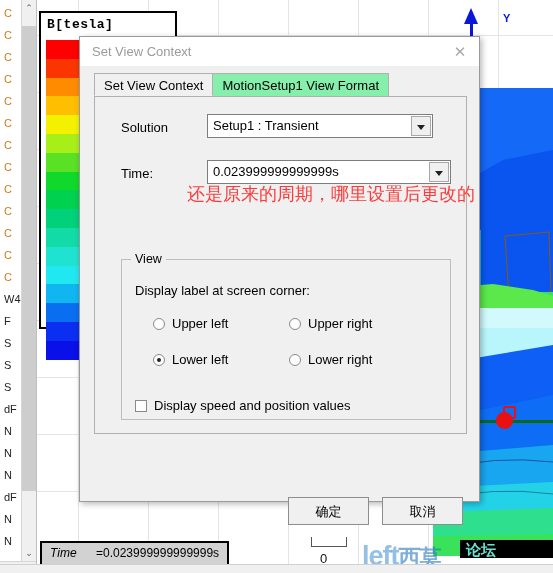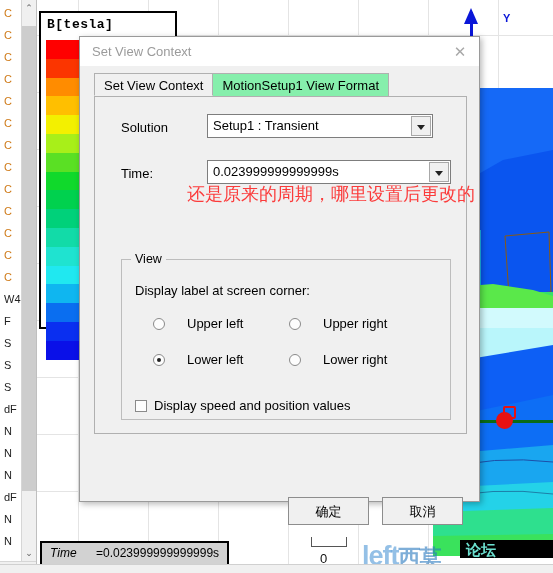--- a/index.html
+++ b/index.html
@@ -92,21 +92,21 @@
   #view-group{position:absolute;left:26px;top:162px;width:330px;height:161px;
     border:1px solid #bdbdbd;box-sizing:border-box;}
   #view-group-label{position:absolute;left:36px;top:155px;background:#f0f0f0;padding:0 4px;font-size:12.5px;}
   #disp-label{position:absolute;left:40px;top:186px;font-size:13px;}
 
   .radio{position:absolute;font-size:13px;}
   .radio .rc{position:absolute;left:0;top:2px;width:12px;height:12px;border:1px solid #8a8a8a;
     border-radius:50%;background:#fdfdfd;box-sizing:border-box;}
   .radio .rc.on::after{content:"";position:absolute;left:3px;top:3px;width:4px;height:4px;
     border-radius:50%;background:#222;}
-  .radio .rt{position-left:0;margin-left:34px;display:inline-block;}
+  .radio .rt{position-left:0;margin-left:19px;display:inline-block;}
 
   #chk-speed{position:absolute;left:118px;top:360px;font-size:13px;}
   #chk-speed .cb{position:absolute;left:0;top:2px;width:12px;height:12px;border:1px solid #8a8a8a;background:#fdfdfd;box-sizing:border-box;}
   #chk-speed .ct{margin-left:19px;display:inline-block;text-align:center;}
 
   .dlg-btn{position:absolute;top:460px;width:81px;height:28px;background:#f0f0f0;
     border:1px solid #8d8d8d;font-size:13px;line-height:27px;text-align:center;box-sizing:border-box;cursor:pointer;}
 
   
   #annot{position:absolute;left:187px;top:181px;width:300px;font-size:18px;color:#fb3b3b;

